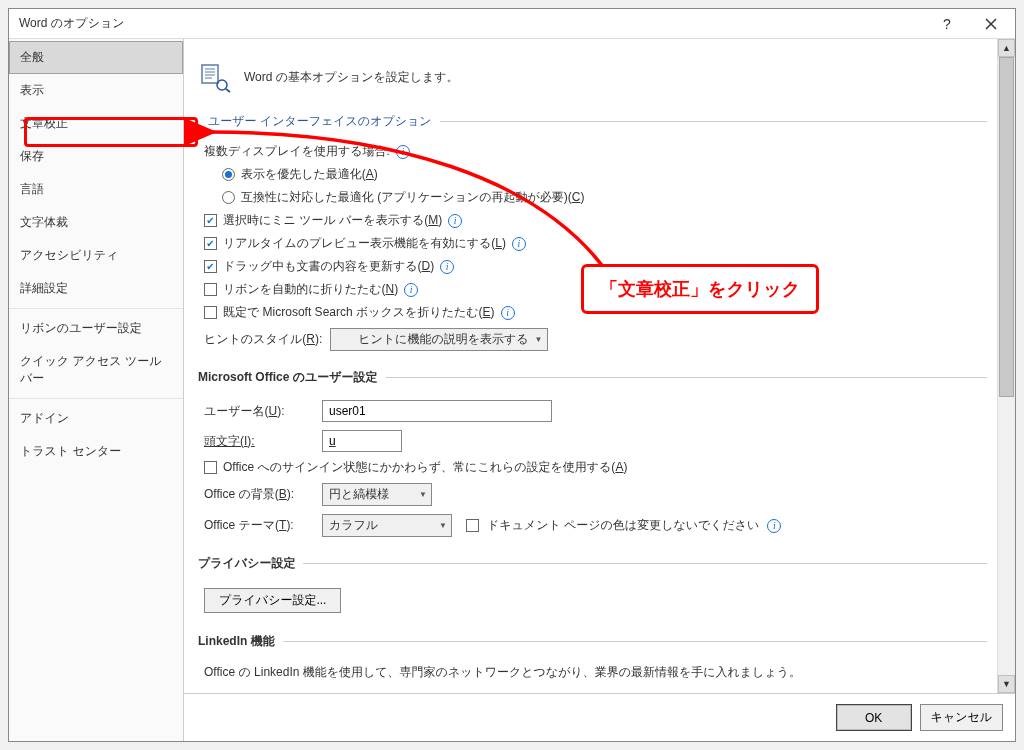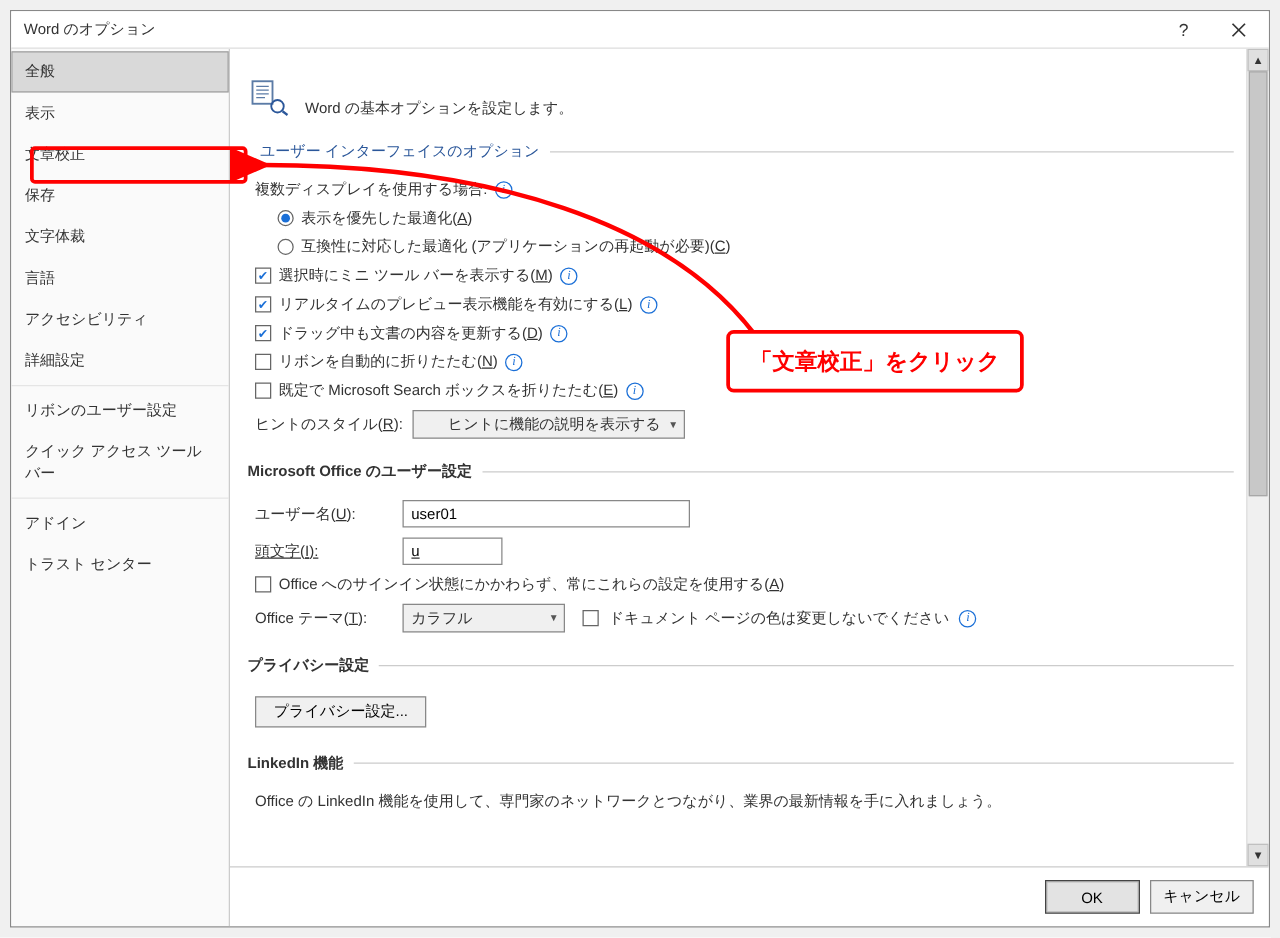--- a/index.html
+++ b/index.html
@@ -76,21 +76,21 @@
   top: 0;
   bottom: 0;
   width: 18px;
   background: #f0f0f0;
   border-left: 1px solid #ddd;
 }
 .sb-btn { height: 18px; background:#e0e0e0; border:1px solid #c0c0c0; display:flex; align-items:center; justify-content:center; font-size:9px;}
 .sb-track { position:absolute; top:18px; bottom:18px; left:0; right:0; }
 .sb-thumb { position:absolute; left:1px; right:1px; top:0; height:340px; background:#c8c8c8; border:1px solid #a8a8a8;}
 .sb-bottom { position:absolute; bottom:0; left:0; right:0;}
-.hdr-row { display:flex; align-items:flex-end; gap:10px; margin-bottom:18px;}
+.hdr-row { display:flex; align-items:center; gap:10px; margin-bottom:18px;}
 .hdr-icon { width:36px; height:36px; display:flex; align-items:center; justify-content:center; }
 .sec-title {
   font-size: 12px;
   color: #2b579a;
   margin: 10px 0 10px 0;
   display:flex;
   align-items:center;
   gap:8px;
 }
 .sec-title::after, .sec-title-no-indent::after {
@@ -184,22 +184,22 @@
     </div>
   </div>
 
   <div class="body">
 
     <div class="sidebar">
       <div class="sidebar-item selected"><span>全般</span></div>
       <div class="sidebar-item"><span>表示</span></div>
       <div class="sidebar-item"><span>文章校正</span></div>
       <div class="sidebar-item"><span>保存</span></div>
+      <div class="sidebar-item"><span>言語</span></div>
       <div class="sidebar-item"><span>文字体裁</span></div>
-      <div class="sidebar-item"><span>言語</span></div>
       <div class="sidebar-item"><span>アクセシビリティ</span></div>
       <div class="sidebar-item"><span>詳細設定</span></div>
       <div class="sidebar-group-sep"></div>
       <div class="sidebar-item"><span>リボンのユーザー設定</span></div>
       <div class="sidebar-item"><span>クイック アクセス ツール バー</span></div>
       <div class="sidebar-group-sep"></div>
       <div class="sidebar-item"><span>アドイン</span></div>
       <div class="sidebar-item"><span>トラスト センター</span></div>
     </div>
 
@@ -279,20 +279,26 @@
           <span class="lbl"><span>ユーザー名(</span><span class="u">U</span><span>):</span></span>
           <input class="txt-input usr" value="user01" style="">
         </div>
         <div class="form-row" style="padding-left:6px;text-decoration:underline;">
           <span class="lbl"><span>頭文字(</span><span class="u">I</span><span>):</span></span>
           <input class="txt-input ini" value="u" style="">
         </div>
         <div class="opt-row-label" style="padding-left:6px;">
           <span class="chk"></span>
           <span><span>Office へのサインイン状態にかかわらず、常にこれらの設定を使用する(</span><span class="u">A</span><span>)</span></span>
+        </div>
+        <div class="form-row" style="padding-left:6px;">
+          <span class="lbl"><span>Office の背景(</span><span class="u">B</span><span>):</span></span>
+          <span class="dropdown">
+              <span>円と縞模様</span>
+            </span>
         </div>
         <div class="form-row" style="padding-left:6px;">
           <span class="lbl"><span>Office テーマ(</span><span class="u">T</span><span>):</span></span>
           <span class="dropdown" style="min-width:130px;">
               <span>カラフル</span>
             </span>
           <span class="chk" style="margin-left:6px;"></span>
           <span>ドキュメント ページの色は変更しないでください</span>
           <span class="info-icon"></span>
         </div>

